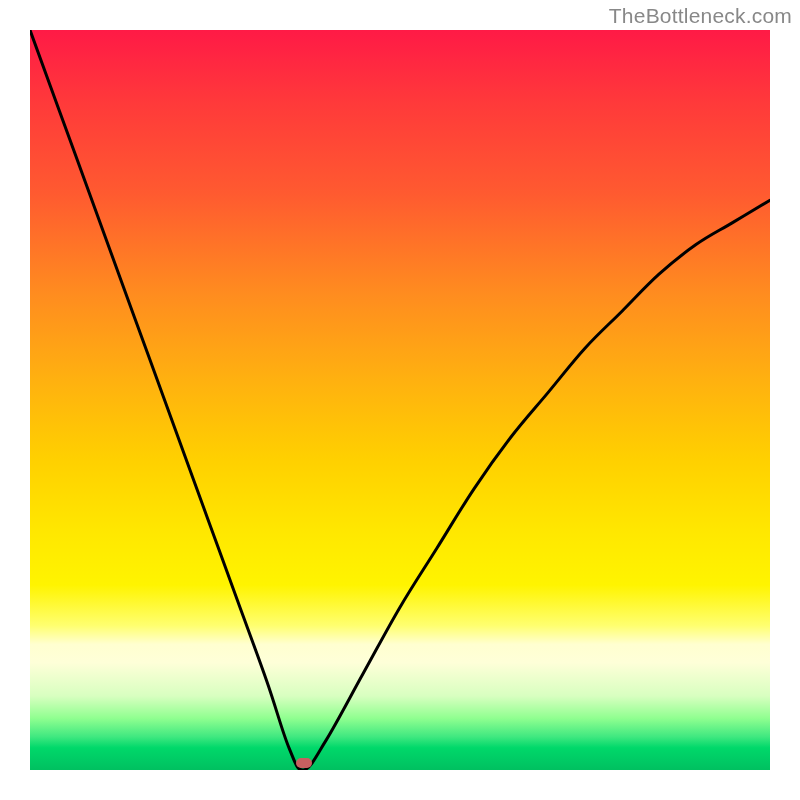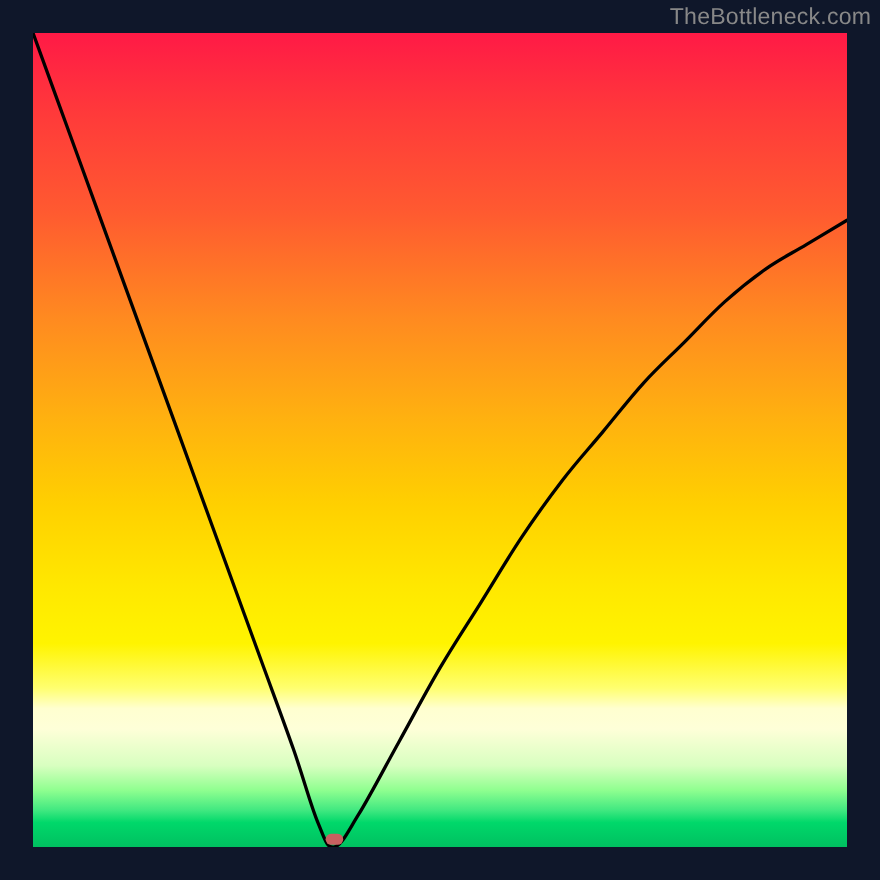--- a/index.html
+++ b/index.html
@@ -8,21 +8,21 @@
     width: 800px;
     height: 800px;
     overflow: hidden;
     background: #000;
     font-family: Arial, Helvetica, sans-serif;
   }
   .stage {
     position: relative;
     width: 800px;
     height: 800px;
-    background: #0f172a;
+    background: #ffffff;
   }
   .plot {
     position: absolute;
     left: 30px;
     top: 30px;
     width: 740px;
     height: 740px;
     background: linear-gradient(to bottom,
       #ff1a46 0%,
       #ff3a3a 10%,

